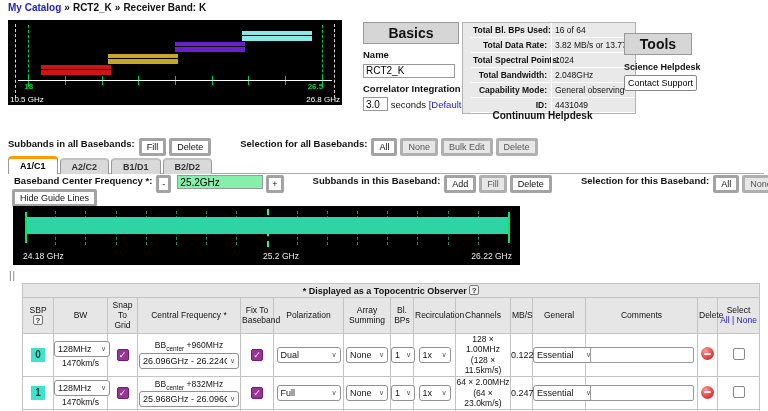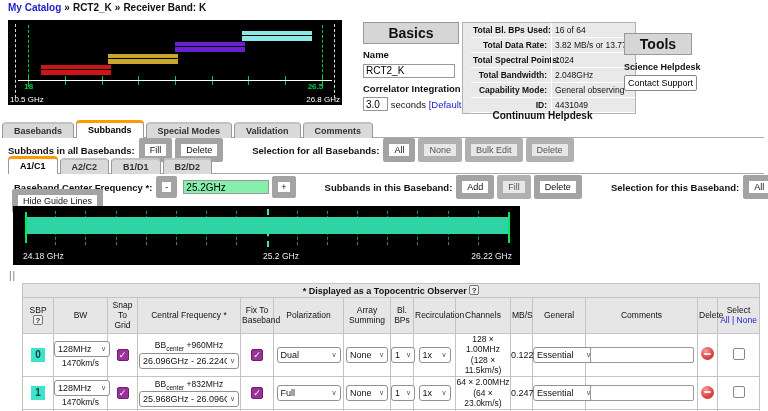--- a/index.html
+++ b/index.html
@@ -52,23 +52,23 @@
   
   .tabs { position:absolute; display:flex; align-items:flex-end; border-bottom:1px solid #aaa; }
   .tab { background:#d9d9d9; border:1px solid #999; border-bottom:none; border-top:2px solid #c2c2c2;
          border-radius:4px 4px 0 0; padding:2px 11px; font-weight:bold; font-size:9px; color:#333;
          margin-right:2px; position:relative; top:1px; cursor:default; white-space:nowrap; }
   .tab.active { background:#fff; border-top:3px solid #ff9900; color:#000; padding-bottom:3px; }
   #main-tabs { left:2px; top:119px; width:762px; }
   #bb-tabs { left:8px; top:155px; width:756px; }
 
   
-  .bar { position:absolute; display:flex; align-items:center; white-space:nowrap; }
+  .bar { position:absolute; display:flex; white-space:nowrap; }
   .bar .lbl { font-weight:bold; font-size:9.5px; margin-right:4px; }
-  .btn { font-size:9px; border:6px solid #a3a3a3; background:#fff; padding:1px 5px; border-radius:2px; color:#111; margin-right:3px; font-family:inherit; }
+  .btn { font-size:9px; border:3px solid #a3a3a3; background:#fff; padding:1px 5px; border-radius:2px; color:#111; margin-right:3px; font-family:inherit; }
   .btn.gray { background:#e7e7e7; color:#555; border-color:#b0b0b0; }
   .btn.sm { padding:0 3px; font-size:9px; }
   #all-bb-bar { left:8px; top:138px; }
   #bb-bar { left:14px; top:175px; }
   #bb-bar .freq-in { width:86px; background:#86efac; margin:0 3px; }
   .gap { display:inline-block; width:26px; }
   #hide-guides { position:absolute; left:12px; top:189px; }
 
   
   #sb-plot { position:absolute; left:13px; top:206px; width:507px; height:59px; background:#000; }
@@ -177,27 +177,20 @@
   </div>
 
   <div id="tools">
     <div class="panel-head">Tools</div>
     <div class="helpdesk">Science Helpdesk</div>
     <button>Contact Support</button>
   </div>
 
   <div id="continuum">Continuum Helpdesk</div>
 
-  <div class="tabs" id="main-tabs">
-    <div class="tab">Basebands</div>
-    <div class="tab active">Subbands</div>
-    <div class="tab">Special Modes</div>
-    <div class="tab">Validation</div>
-    <div class="tab">Comments</div>
-  </div>
 
   <div class="bar" id="all-bb-bar">
     <span class="lbl">Subbands in all Basebands:</span>
     <button class="btn">Fill</button>
     <button class="btn">Delete</button>
     <span class="gap"></span>
     <span class="lbl">Selection for all Basebands:</span>
     <button class="btn">All</button>
     <button class="btn gray">None</button>
     <button class="btn gray">Bulk Edit</button>

